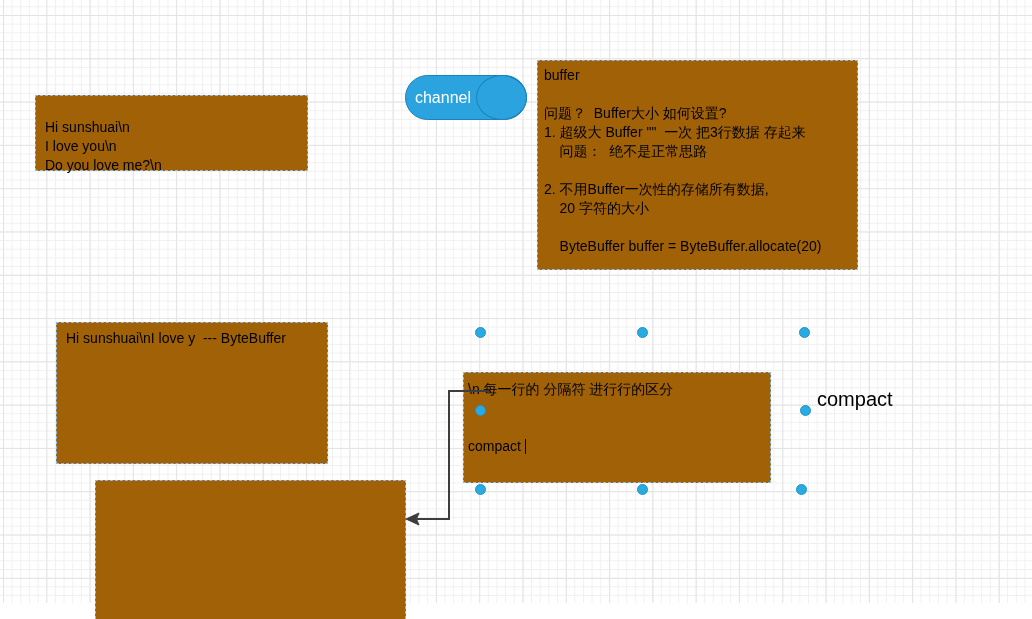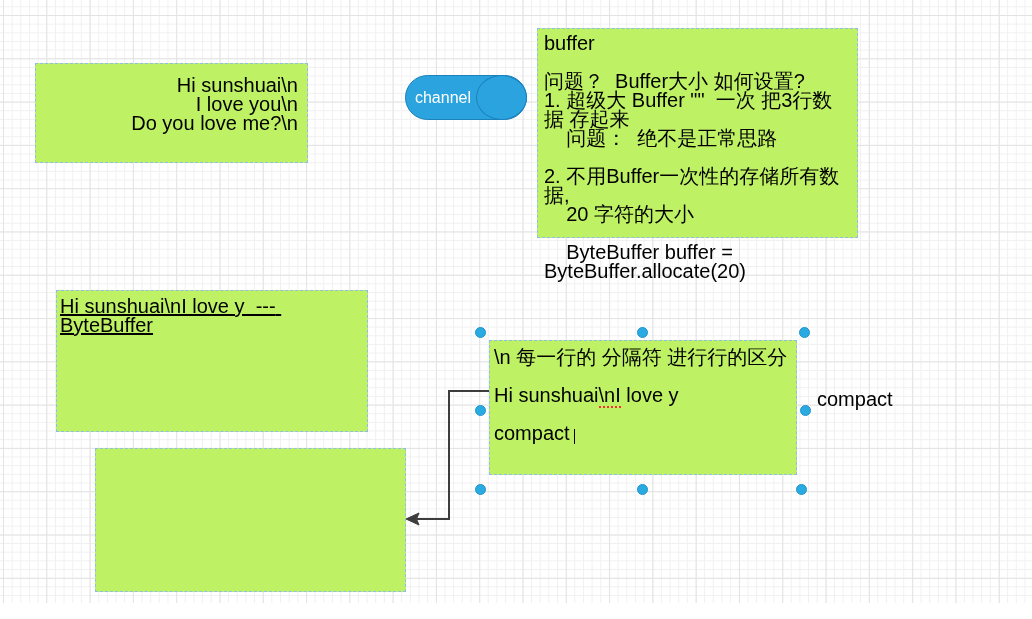--- a/index.html
+++ b/index.html
@@ -13,22 +13,22 @@
     background-image:
       linear-gradient(to right, #e3e3e3 1px, transparent 1px),
       linear-gradient(to bottom, #e3e3e3 1px, transparent 1px),
       linear-gradient(to right, #f0f0f0 1px, transparent 1px),
       linear-gradient(to bottom, #f0f0f0 1px, transparent 1px);
     background-size: 43.3px 43.3px, 43.3px 43.3px, 8.66px 8.66px, 8.66px 8.66px;
     background-position: 3px 15px, 3px 15px, 3px 15px, 3px 15px;
   }
   .note {
     position:absolute; box-sizing:border-box;
-    background:#bef264; border:1.5px dashed #92BCE8;
-    font-size:20px; line-height:19px; color:#000;
+    background:#a16207; border:1.5px dashed #92BCE8;
+    font-size:14px; line-height:19px; color:#000;margin-top:32px;
   }
   .pre { white-space:pre-wrap; }
   .tline { min-height:19px; white-space:pre-wrap; }
   .squig { border-bottom:2px dotted #ff2d2d; }
   .caret { display:inline-block; width:1.5px; height:15px; background:#000; vertical-align:text-bottom; margin-left:4px; }
 
   .pill, .pill-ellipse {
     position:absolute; box-sizing:border-box;
     background:#2BA3DF; border:1.5px solid #1C82BC;
   }
@@ -41,24 +41,24 @@
   }
 
   .floating-label { position:absolute; left:817px; top:387px; font-size:20px; line-height:24px; color:#000; }
 
   .handle {
     position:absolute; width:11px; height:11px; border-radius:50%;
     background:#29ABE2; border:1px solid #1e95cc; box-sizing:border-box;
   }
   .overlay { position:absolute; left:0; top:0; pointer-events:none; }
 
-  #note-source   { left:35px;  top:63px;  width:273px; height:100px; padding:12px 9px;text-align:right; }
+  #note-source   { left:35px;  top:63px;  width:273px; height:76px; padding:22px 9px; }
   #note-buffer   { left:537px; top:28px;  width:321px; height:210px; padding:5px 6px; }
-  #note-bytebuf  { left:56px;  top:290px; width:312px; height:142px; padding:6px 3px;text-decoration:underline; }
-  #note-compact  { left:489px; top:340px; width:308px; height:135px; padding:7px 4px; }
+  #note-bytebuf  { left:56px;  top:290px; width:272px; height:142px; padding:6px 9px; }
+  #note-compact  { left:463px; top:340px; width:308px; height:111px; padding:7px 4px; }
   #note-empty    { left:95px;  top:448px; width:311px; height:144px; }
   #bb-line2 { margin-top:57px; }
 </style>
 </head>
 <body>
 
 <div class="canvas">
   <div class="gridlayer"></div>
 
   <div class="note" id="note-source">
@@ -86,21 +86,20 @@
     ByteBuffer buffer = ByteBuffer.allocate(20)</div>
   </div>
 
   <div class="note" id="note-bytebuf">
     <div class="tline">Hi sunshuai\nI love y  --- ByteBuffer</div>
   </div>
 
   <div class="note" id="note-compact">
     <div class="tline">\n 每一行的 分隔符 进行行的区分</div>
     <div class="tline"></div>
-    <div class="tline"><span>Hi sunshuai</span><span class="squig">\nI</span><span> love y</span></div>
     <div class="tline"></div>
     <div class="tline"><span>compact</span><span class="caret"></span></div>
   </div>
 
   <div class="note" id="note-empty"></div>
 
   <div class="floating-label">compact</div>
 
   <svg class="overlay" width="1032" height="619" viewBox="0 0 1032 619">
     <path d="M489 391 L449 391 L449 519 L417 519" fill="none" stroke="#3d3d3d" stroke-width="2"></path>

